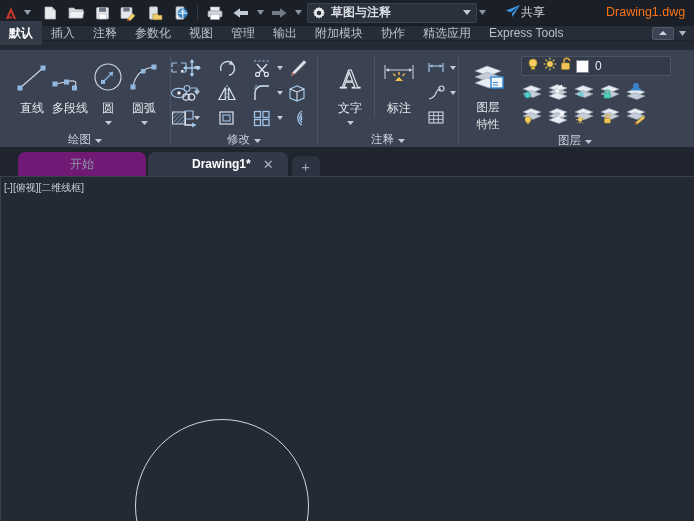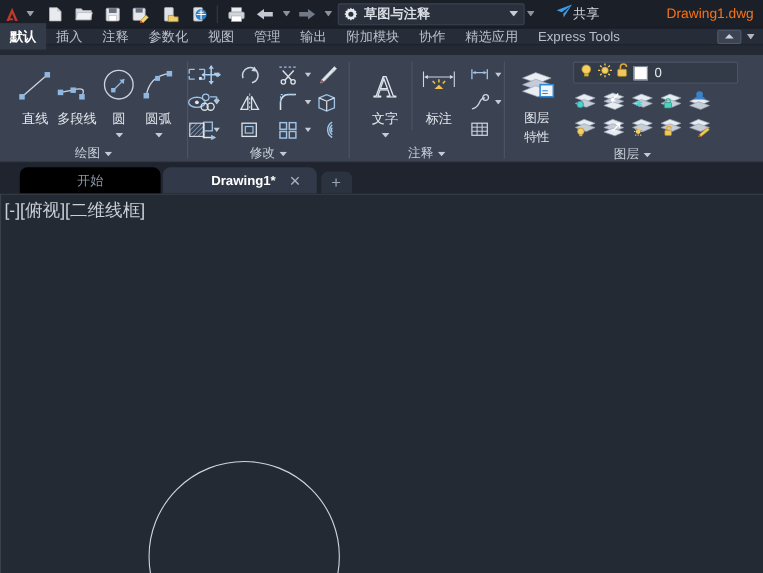--- a/index.html
+++ b/index.html
@@ -93,41 +93,41 @@
   .layerctl .lname { color:#e6eaf0; font-size:12px; margin-left:3px; }
 
   
   .filetabs {
     position:absolute; left:0; top:148px; width:694px; height:28px;
     background:#1f242e; display:flex; align-items:flex-end;
   }
   .ftab {
     height:24px; min-width:120px; display:flex; align-items:center; justify-content:center;
     color:#8d96a5; font-size:12px;
-    background:#000000;
+    background:#701a75;
     border-top-left-radius:7px; border-top-right-radius:7px;
     margin-right:2px; padding:0 14px; position:relative;
   }
   .ftab.active { background:#323a49; color:#ffffff; font-weight:bold; }
   .ftab .ttl { white-space:nowrap; }
   .ftab .xbtn { margin-left:12px; color:#aab2bf; font-size:13px; line-height:1; }
   .ftab-plus {
     width:28px; height:20px; display:flex; align-items:center; justify-content:center;
     background:#2b3240; color:#9aa3b1; font-size:15px;
     border-top-left-radius:6px; border-top-right-radius:6px; margin-left:2px;
   }
 
   
   .canvas {
     position:absolute; left:0; top:176px; width:694px; height:345px;
     background:#242a33; overflow:hidden;
   }
   .vplabel {
     position:absolute; left:4px; top:5px;
-    color:#c9cfd8; font-size:16px; white-space:nowrap;
+    color:#c9cfd8; font-size:10px; white-space:nowrap;
   }
   .vp-border-l { position:absolute; left:0; top:0; width:1px; height:345px; background:#39404b; }
   .vp-border-t { position:absolute; left:0; top:0; width:694px; height:1px; background:#39404b; }
   .circle {
     position:absolute; border:1px solid #cfd6de; border-radius:50%;
     left:135px; top:243px; width:174px; height:174px;
   }
   svg { pointer-events:none; }
 </style>
 </head>

